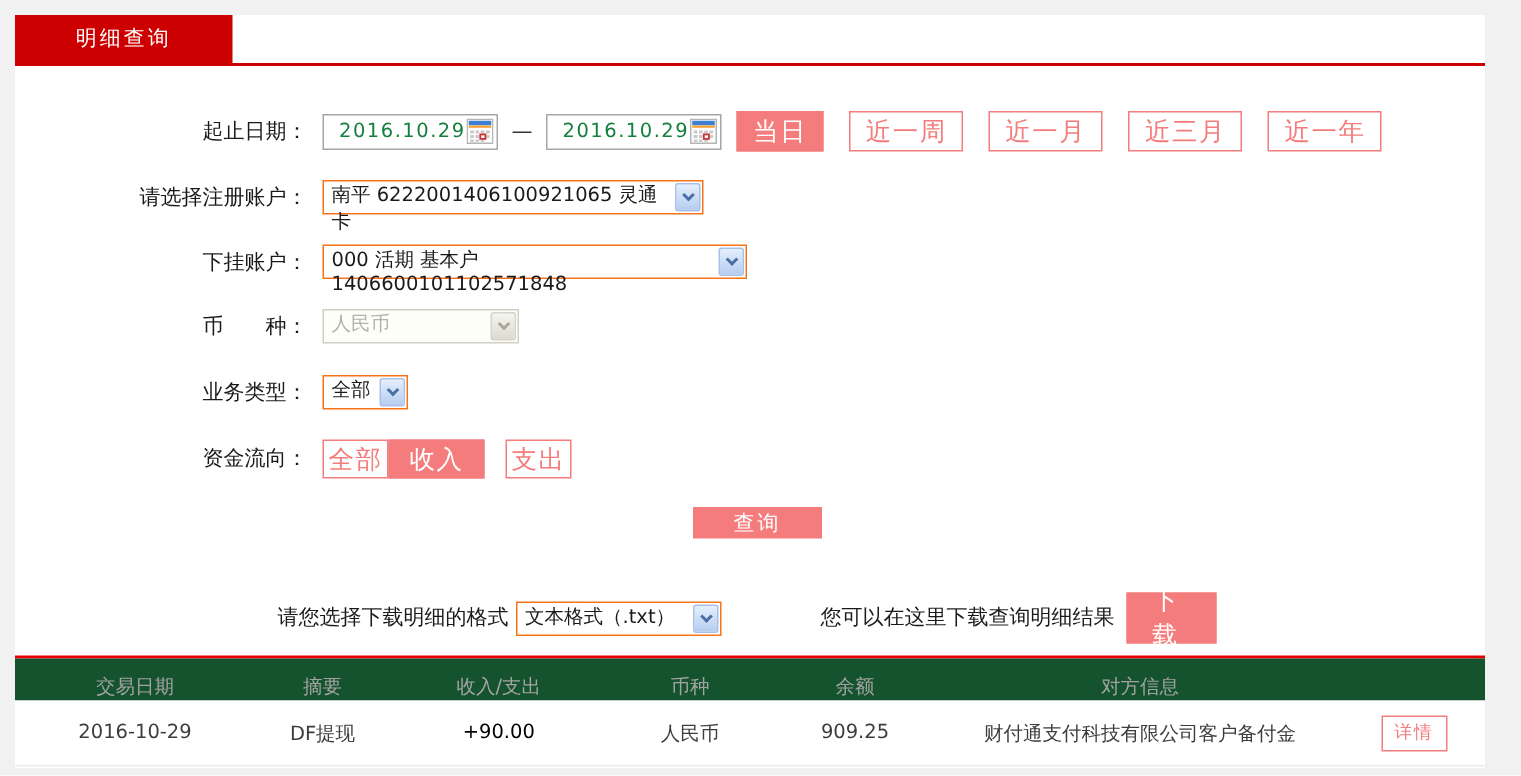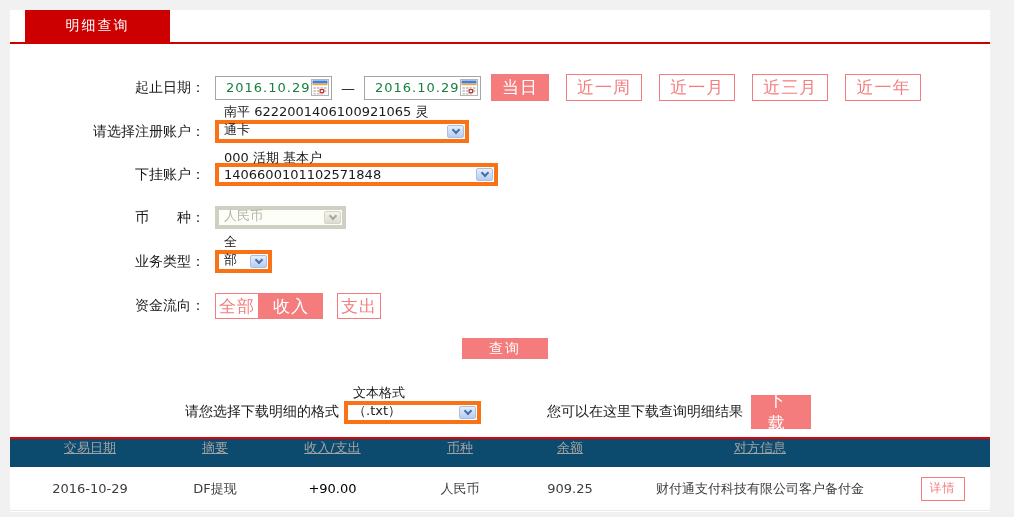--- a/index.html
+++ b/index.html
@@ -9,21 +9,21 @@
     font-family: "DejaVu Sans", "Liberation Sans", sans-serif;
     position: relative;
     overflow: hidden;
   }
   .panel {
     position: absolute; left: 10px; top: 10px;
     width: 980px; height: 502px;
     background: #ffffff;
   }
   .tab {
-    position: absolute; left: 15px; top: 0;
+    position: absolute; left: 0; top: 0;
     width: 145px; height: 32px;
     background: #cc0000; color: #fff;
     display: flex; align-items: center; justify-content: center;
     font-size: 14px; letter-spacing: 2px;
     cursor: pointer;
   }
   .topline {
     position: absolute; left: 0; top: 32px;
     width: 100%; height: 2px; background: #cc0000;
   }
@@ -54,22 +54,22 @@
     font-size: 17px; cursor: pointer; letter-spacing: 1px;
     border: 1px solid #f47c7c; background: #fff; color: #f47c7c;
     padding: 0 10px;
   }
   .pbtn.filled { background: #f47c7c; color: #fff; border-color: #f47c7c; }
   .qbtns .pbtn { margin-left: 12px; height: 27px; }
   .qbtns .pbtn:first-child { margin-left: 10px; }
   
   .xp-select {
     margin-left: 10px;
-    height: 23px; border: 4px solid #f97316; background: #fff;
-    display: inline-flex; align-items: flex-end;
+    height: 23px; border: 1px solid #f97316; background: #fff;
+    display: inline-flex; align-items: flex-start;
     position: relative; padding: 0 24px 0 5px;
     font-size: 13px; color: #1a1a1a; cursor: pointer;
   }
   .xp-select .arrow-btn {
     position: absolute; right: 1px; top: 1px; bottom: 1px; width: 17px;
     background: linear-gradient(180deg, #e6effc 0%, #cfdff7 45%, #b7cdf0 100%);
     border: 1px solid #a8c0e8; border-radius: 2px;
     display: flex; align-items: center; justify-content: center;
   }
   .chev { width: 6px; height: 6px; border-right: 2px solid #4a6fa5; border-bottom: 2px solid #4a6fa5; transform: rotate(45deg); margin-top: -3px; }
@@ -87,22 +87,22 @@
   }
   
   .dl-label { margin-left: 175px; font-size: 14px; color: #1a1a1a; }
   .dl-select { width: 137px; margin-left: 5px; }
   .dl-hint { margin-left: 66px; font-size: 14px; color: #1a1a1a; }
   .dl-btn { margin-left: 8px; width: 60px; height: 26px; padding: 16px; }
   
   .redline2 { position: absolute; top: 427px; left: 0; width: 100%; height: 2px; background: #e60000; }
   .thead {
     position: absolute; top: 429px; left: 0; width: 100%; height: 28px;
-    background: #0c4a6e; display: flex; align-items: flex-start;
-    font-size: 13px; color: #a3a3a3; text-decoration: underline;
+    background: #14532d; display: flex; align-items: flex-end;
+    font-size: 13px; color: #a3a3a3;
   }
   .trow {
     position: absolute; top: 457px; left: 0; width: 100%; height: 44px;
     background: #fff; display: flex; align-items: center;
     font-size: 13px; color: #3d3d3d;
     border-bottom: 1px solid #e9e9e9;
   }
   .c1 { width: 160px; text-align: center; }
   .c2 { width: 90px;  text-align: center; }
   .c3 { width: 145px; text-align: center; }

